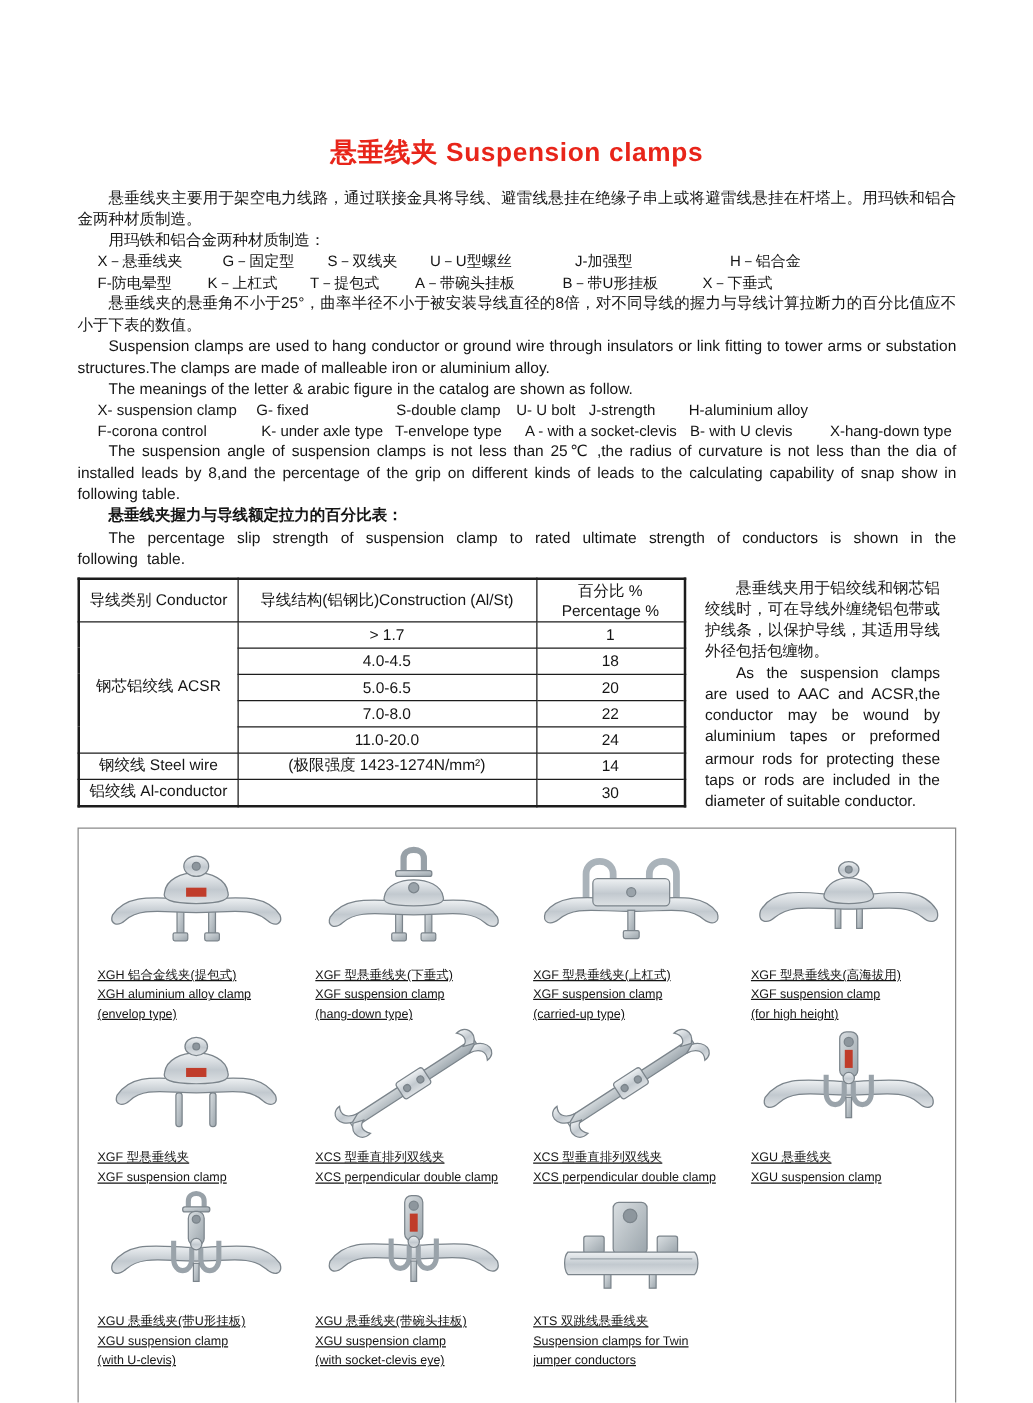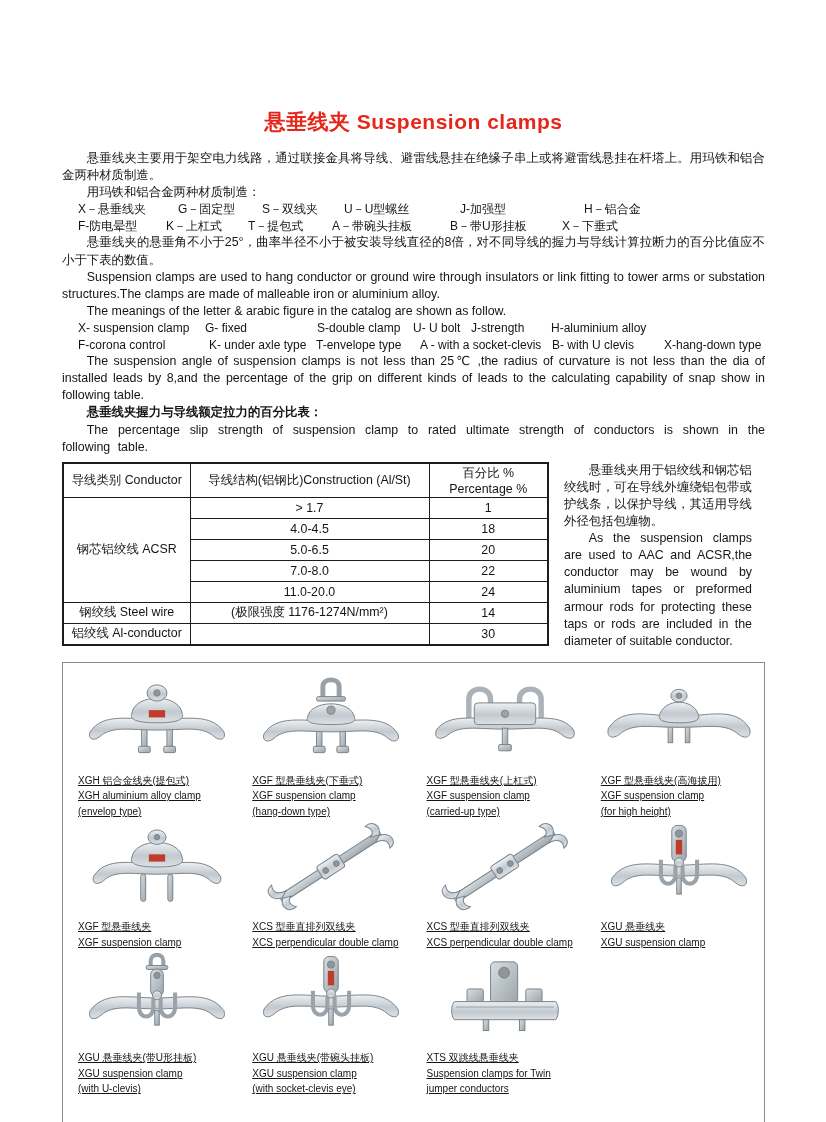--- a/index.html
+++ b/index.html
@@ -265,21 +265,21 @@
         <tr>
           <td>7.0-8.0</td>
           <td>22</td>
         </tr>
         <tr>
           <td>11.0-20.0</td>
           <td>24</td>
         </tr>
         <tr>
           <td>钢绞线 Steel wire</td>
-          <td>(极限强度 1176-1274N/mm²)</td>
+          <td>(极限强度 1423-1274N/mm²)</td>
           <td>14</td>
         </tr>
         <tr>
           <td>铝绞线 Al-conductor</td>
           <td></td>
           <td>30</td>
         </tr>
       </tbody>
     </table>
     <div class="side">

